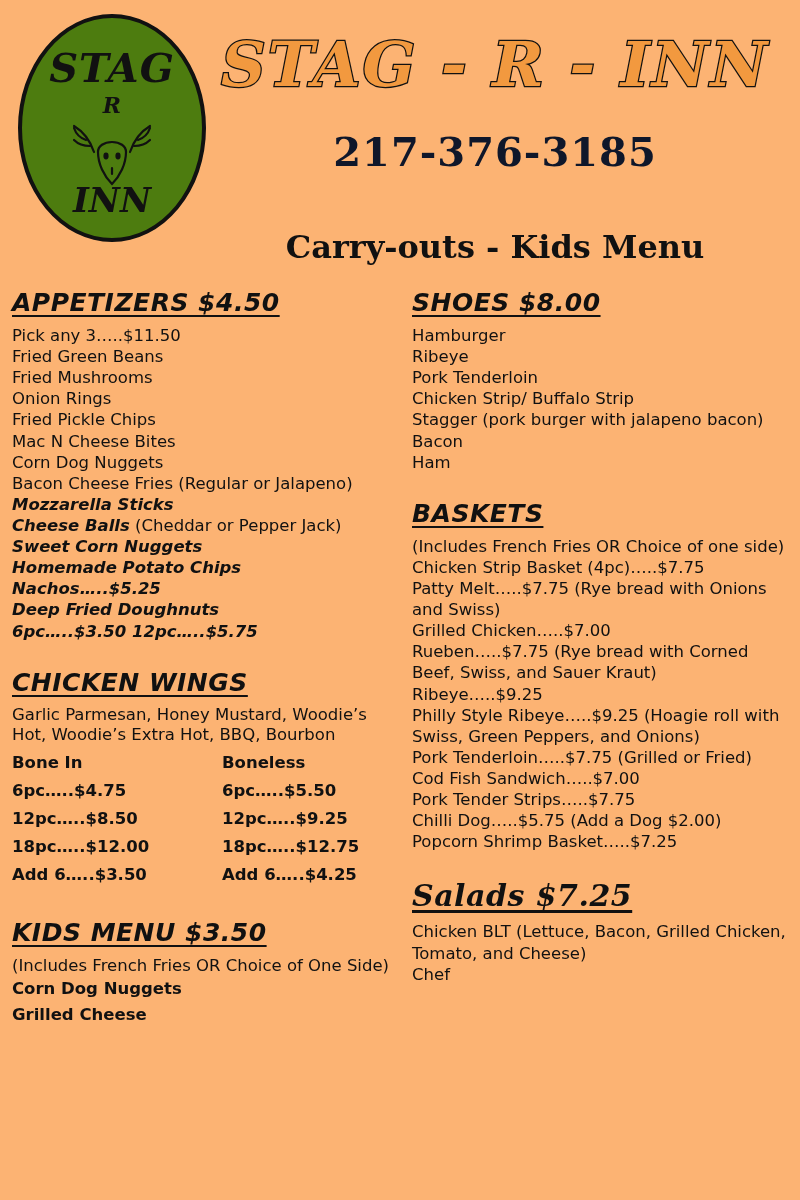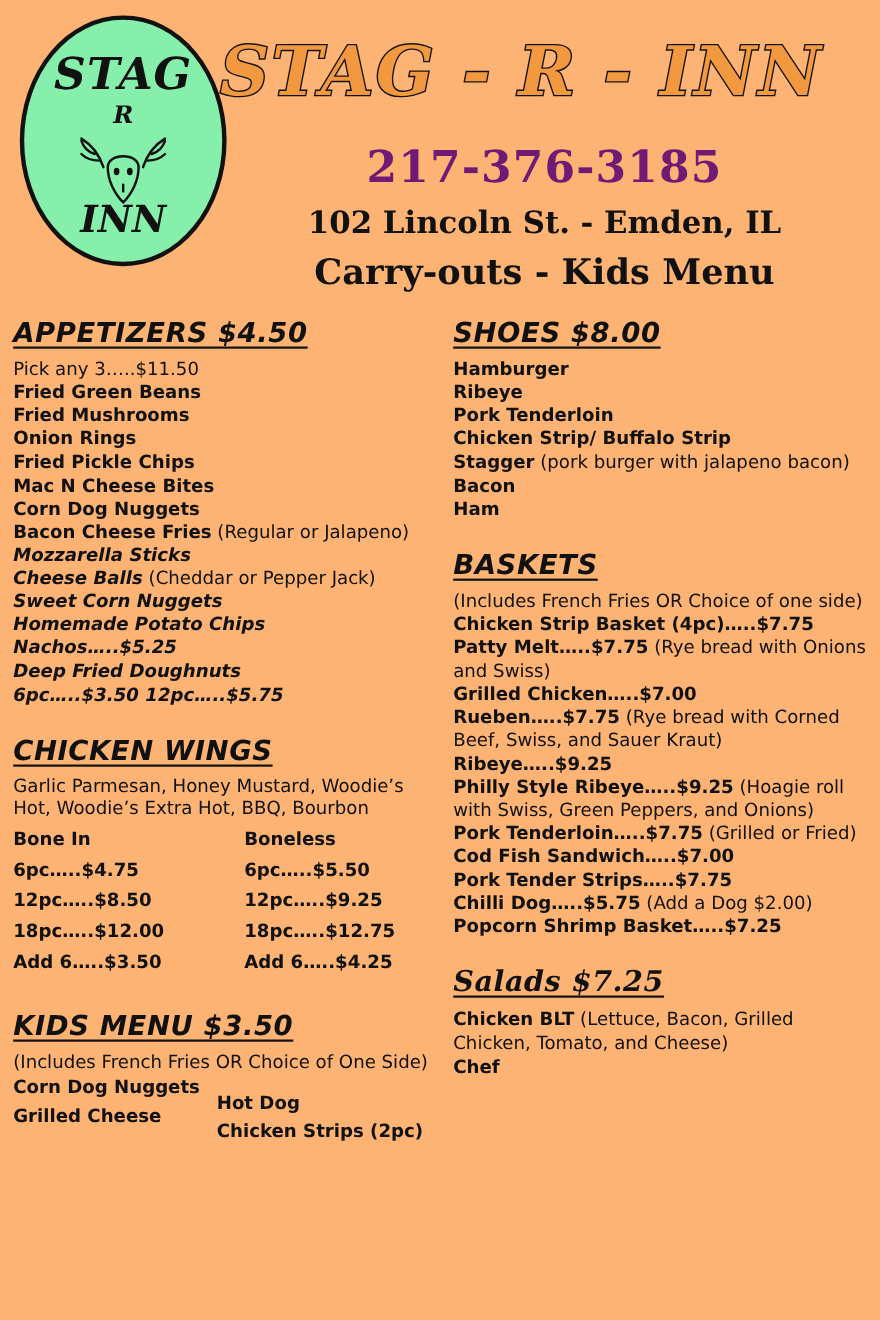--- a/index.html
+++ b/index.html
@@ -28,21 +28,21 @@
     position: relative;
     height: 285px;
   }
   .logo {
     position: absolute;
     left: 18px;
     top: 14px;
     width: 180px;
     height: 220px;
     border-radius: 50%;
-    background: #86efac;
+    background: #4d7c0f;
     border: 4px solid #111;
     overflow: hidden;
   }
   .logo-text-top {
     position: absolute;
     top: 26px;
     left: 0;
     width: 100%;
     text-align: center;
     font-family: "DejaVu Serif", serif;
@@ -82,41 +82,42 @@
     left: 50%;
     top: 96px;
     transform: translateX(-50%);
   }
 
   .brand {
     position: absolute;
     left: 200px;
     top: 28px;
     width: 590px;
+    text-align: center;
     font-family: "DejaVu Serif", serif;
     font-style: italic;
     font-weight: bold;
     font-size: 62px;
     letter-spacing: 2px;
     color: #f2993f;
     -webkit-text-stroke: 2.5px #111;
     paint-order: stroke fill;
     white-space: nowrap;
   }
   .phone {
     position: absolute;
     left: 200px;
     top: 128px;
     width: 590px;
     text-align: center;
     font-family: "DejaVu Serif", serif;
     font-weight: bold;
     font-size: 40px;
     letter-spacing: 1px;
-    color: #701a75;
+    color: #0f172a;
   }
   .address {
     position: absolute;
     left: 200px;
     top: 186px;
     width: 590px;
     text-align: center;
     font-family: "DejaVu Serif", serif;
     font-weight: bold;
     font-size: 28px;
@@ -158,29 +159,29 @@
     font-size: 25px;
     text-decoration: underline;
     text-underline-offset: 4px;
     margin: 0 0 8px 0;
     letter-spacing: 0.5px;
   }
   .section-title.serif {
     font-family: "DejaVu Serif", serif;
     font-style: italic;
     font-weight: bold;
-    font-size: 26px;
+    font-size: 30px;
   }
   .line {
     font-size: 16.5px;
     line-height: 1.28;
     margin: 0;
     padding: 0;
   }
-  .b { font-weight: bold; }
+  .b { font-weight: normal; }
   .bi { font-weight: bold; font-style: italic; text-align: center; }
   .n { font-weight: normal; font-style: normal; }
 
   
   .wings-desc {
     font-size: 16.5px;
     line-height: 1.22;
     margin-bottom: 8px;
   }
   .wings-table {
@@ -226,21 +227,20 @@
           <ellipse cx="42" cy="42" rx="2.6" ry="3.4" fill="#111" stroke="none"></ellipse>
           <ellipse cx="54" cy="42" rx="2.6" ry="3.4" fill="#111" stroke="none"></ellipse>
           <path d="M48 54 L48 60"></path>
         </g>
       </svg>
       <div class="logo-text-bot">INN</div>
     </div>
 
     <div class="brand">STAG - R - INN</div>
     <div class="phone">217-376-3185</div>
-    <div class="address">102 Lincoln St. - Emden, IL</div>
     <div class="tagline">Carry-outs - Kids Menu</div>
   </div>
 
   <div class="columns">
 
     <div class="col col-left">
 
       <div class="section">
         <div class="section-title">APPETIZERS $4.50</div>
         <div id="appetizers-list">
@@ -284,24 +284,20 @@
       <div class="spacer-lg"></div>
 
       <div class="section">
         <div class="section-title">KIDS MENU $3.50</div>
         <div class="line">(Includes French Fries OR Choice of One Side)</div>
         <div class="kids-grid" id="kids-grid">
             <div class="kids-left-cell">
               <div>Corn Dog Nuggets</div>
               <div>Grilled Cheese</div>
             </div>
-            <div class="kids-right-cell">
-              <div>Hot Dog</div>
-              <div>Chicken Strips (2pc)</div>
-            </div>
           </div>
       </div>
     </div>
 
     <div class="col col-right">
 
       <div class="section">
         <div class="section-title">SHOES $8.00</div>
         <div id="shoes-list">
             <div class="line"><span class="b">Hamburger</span></div>

